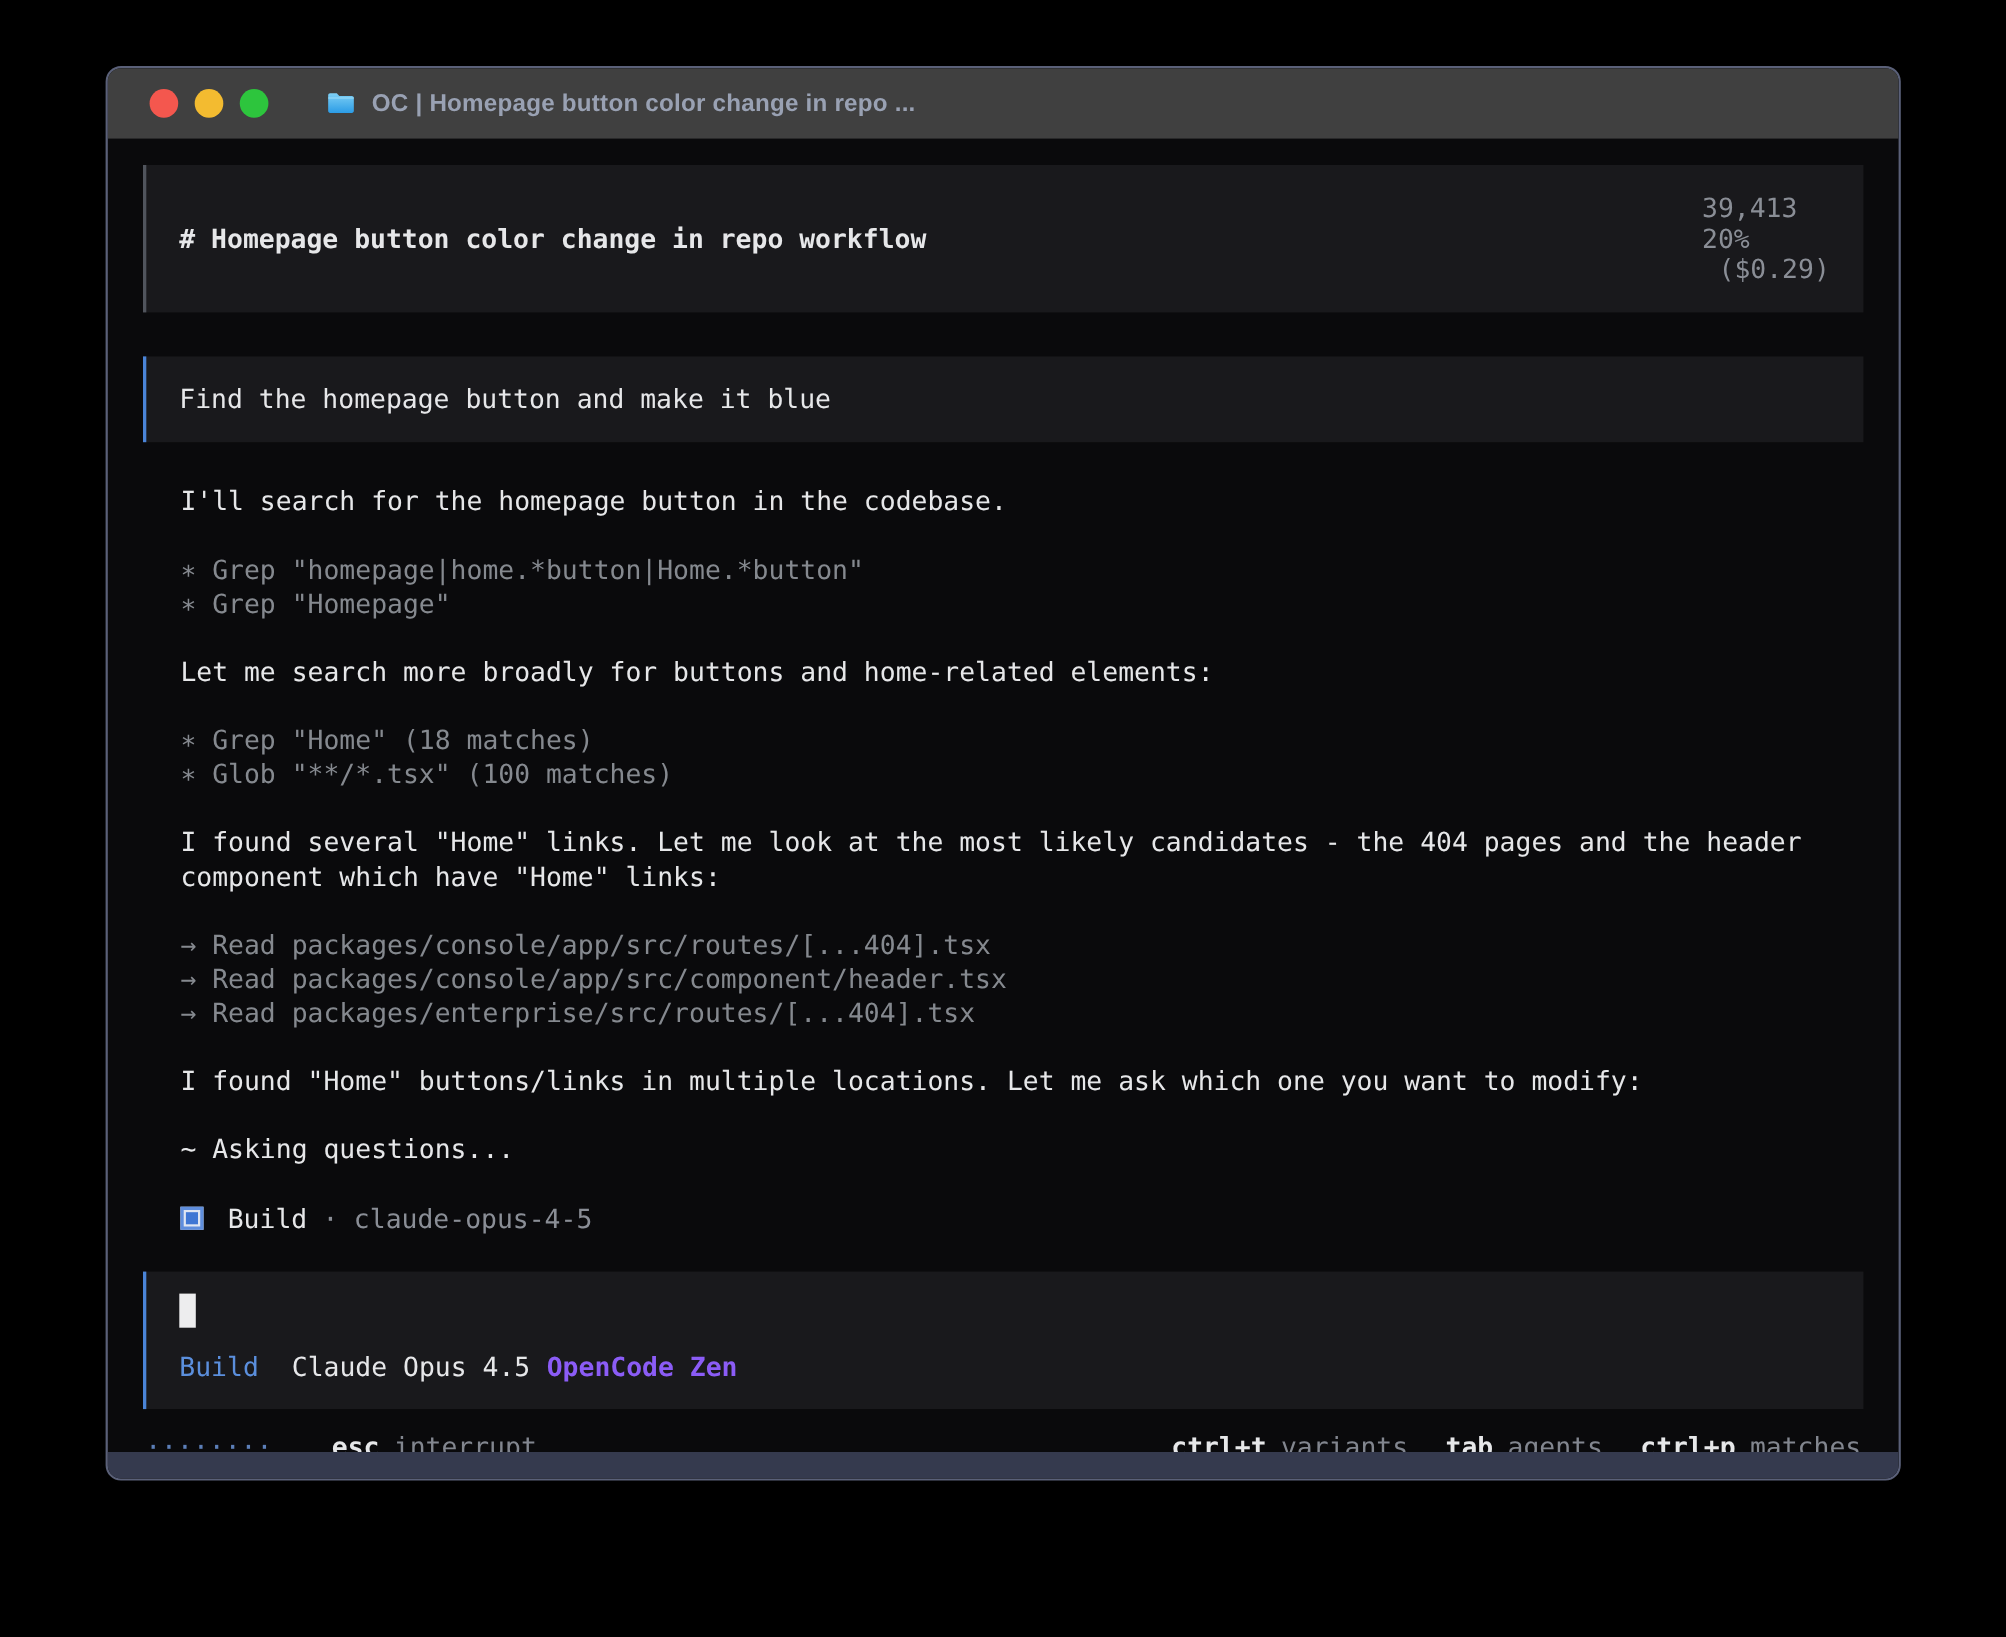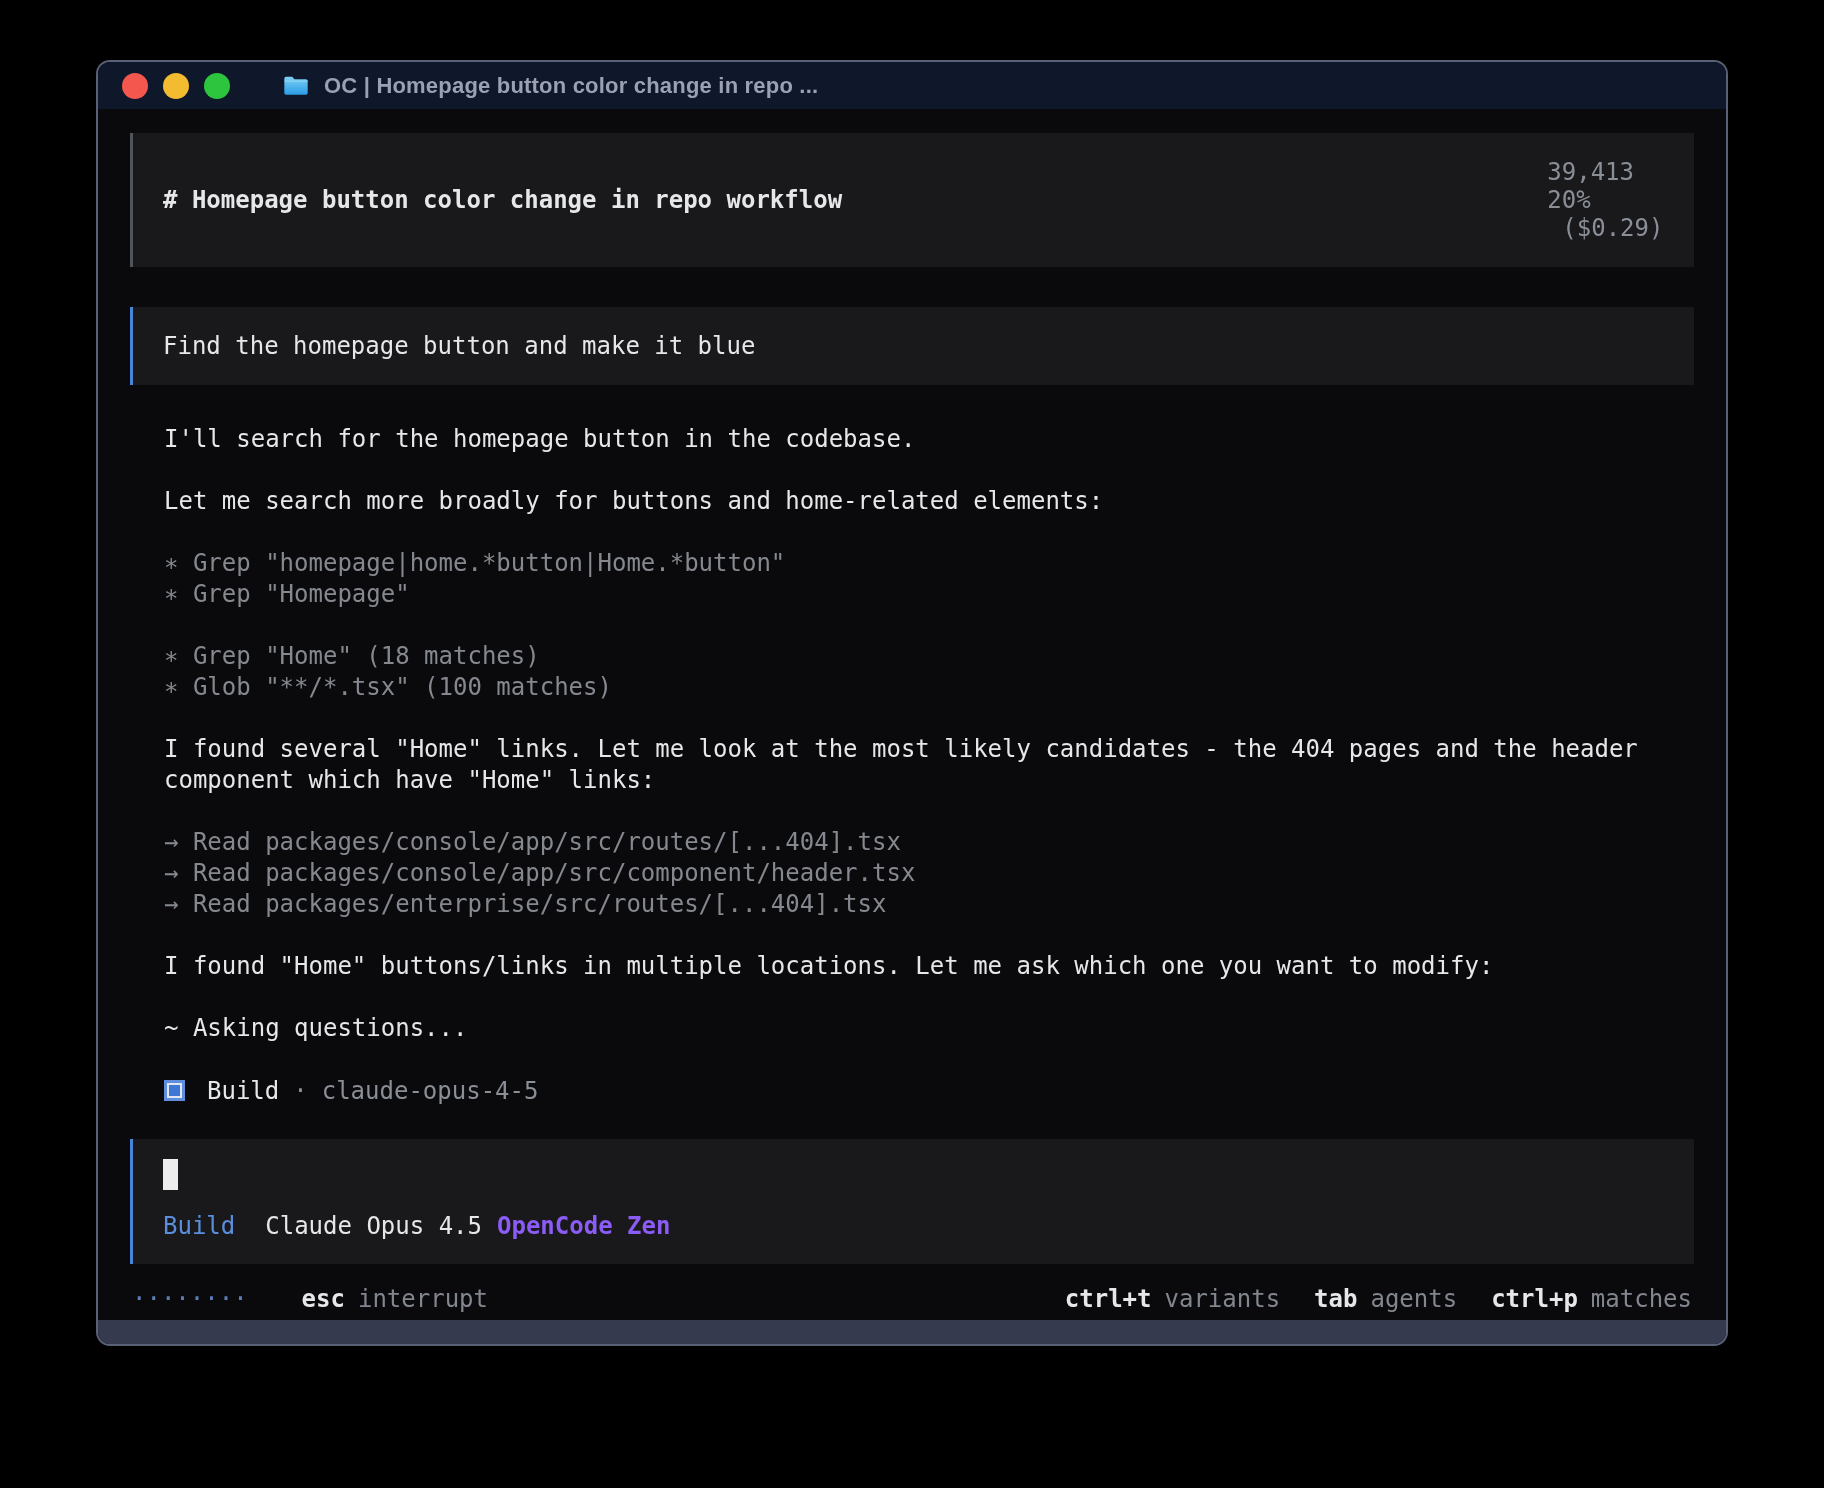--- a/index.html
+++ b/index.html
@@ -10,25 +10,25 @@
     position: relative;
     width: 1632px; height: 1286px;
     margin: 60px auto 0;
     background: #0a0a0c;
     border: 2px solid #5a6078;
     border-radius: 14px;
     overflow: hidden;
   }
 
   .titlebar {
-    height: 47px;
-    background: #0f172a;
+    height: 64px;
+    background: #404040;
     display: flex;
     align-items: center;
-    padding-left: 24px;
+    padding-left: 38px;
   }
   .lights { display: flex; gap: 15px; align-items: center; }
   .light { width: 26px; height: 26px; border-radius: 50%; }
   .light.red    { background: #f4574e; }
   .light.yellow { background: #f3bb30; }
   .light.green  { background: #2dc53d; }
   .title-folder { margin-left: 52px; display: flex; align-items: center; }
   .window-title {
     margin-left: 14px;
     font-family: "Liberation Sans", "DejaVu Sans", sans-serif;
@@ -155,26 +155,26 @@
     </div>
 
     <div class="block user-msg">
       <span>Find the homepage button and make it blue</span>
     </div>
 
     <div class="transcript">
         <div class="group text">
           <div class="line">I'll search for the homepage button in the codebase.</div>
         </div>
-        <div class="group text">
-          <div class="line">Let me search more broadly for buttons and home-related elements:</div>
-        </div>
         <div class="group tool">
           <div class="line">∗ Grep "homepage|home.*button|Home.*button"</div>
           <div class="line">∗ Grep "Homepage"</div>
+        </div>
+        <div class="group text">
+          <div class="line">Let me search more broadly for buttons and home-related elements:</div>
         </div>
         <div class="group tool">
           <div class="line">∗ Grep "Home" (18 matches)</div>
           <div class="line">∗ Glob "**/*.tsx" (100 matches)</div>
         </div>
         <div class="group text">
           <div class="line">I found several "Home" links. Let me look at the most likely candidates - the 404 pages and the header component which have "Home" links:</div>
         </div>
         <div class="group tool">
           <div class="line">→ Read packages/console/app/src/routes/[...404].tsx</div>

